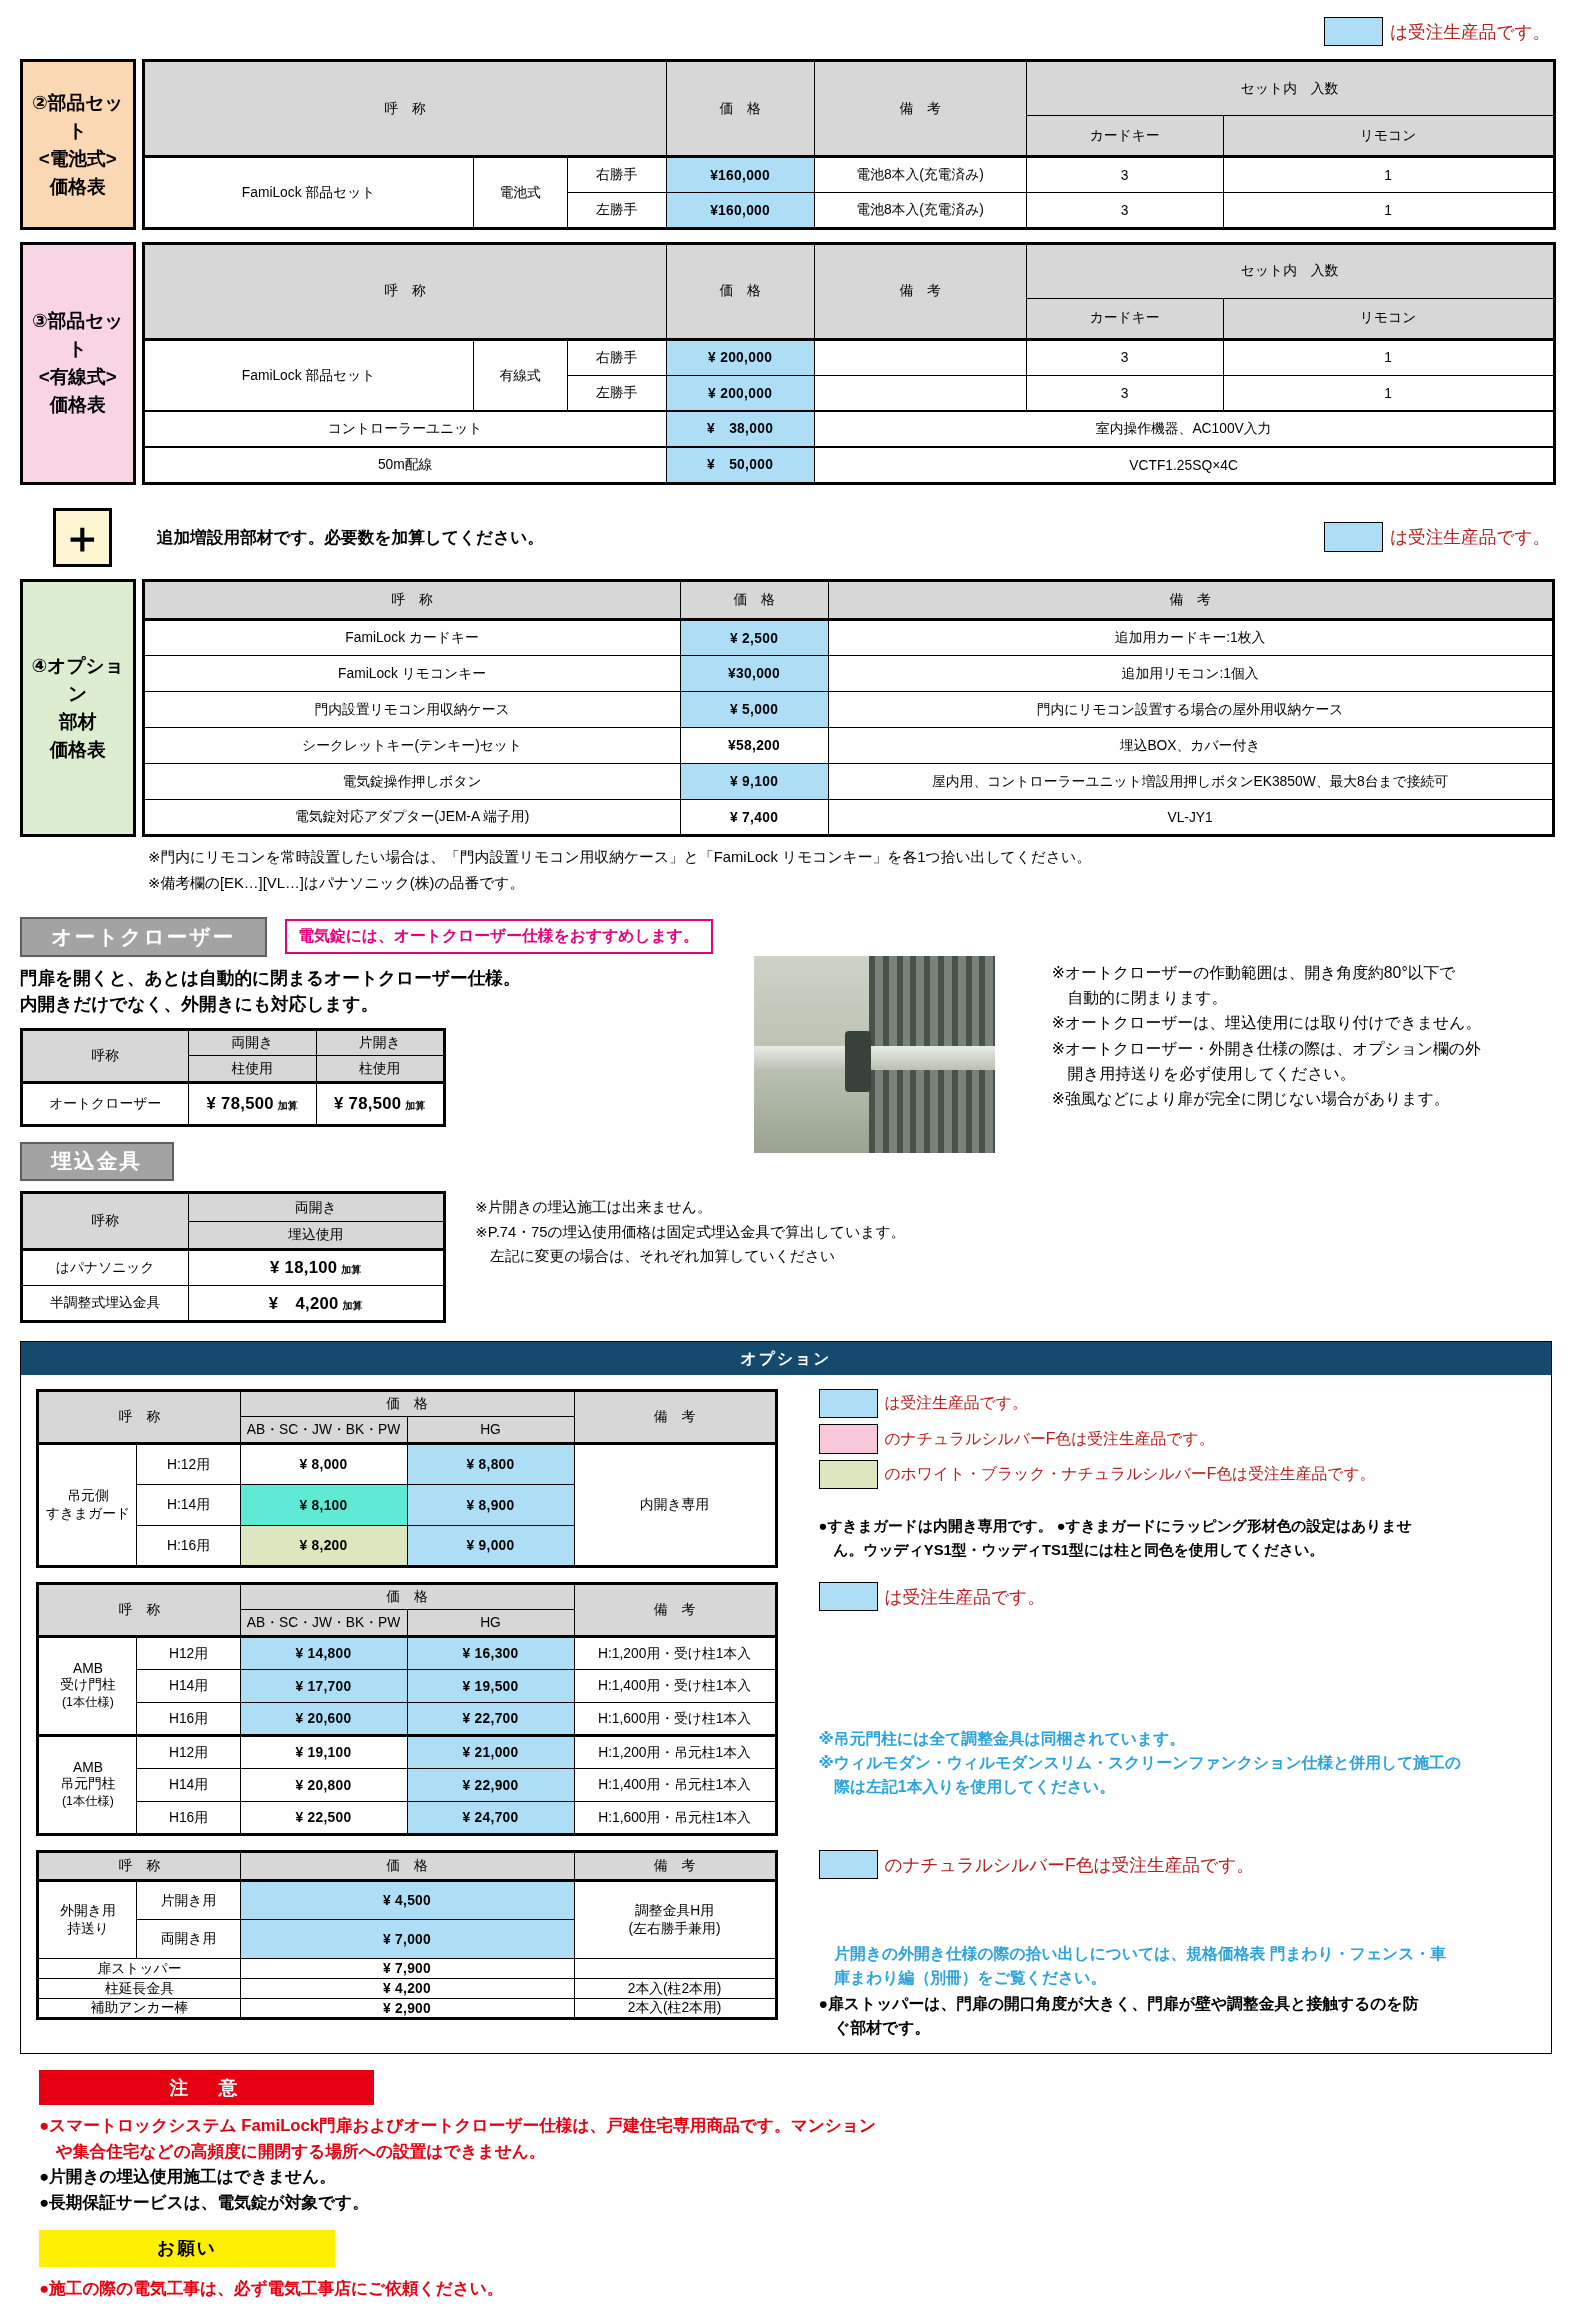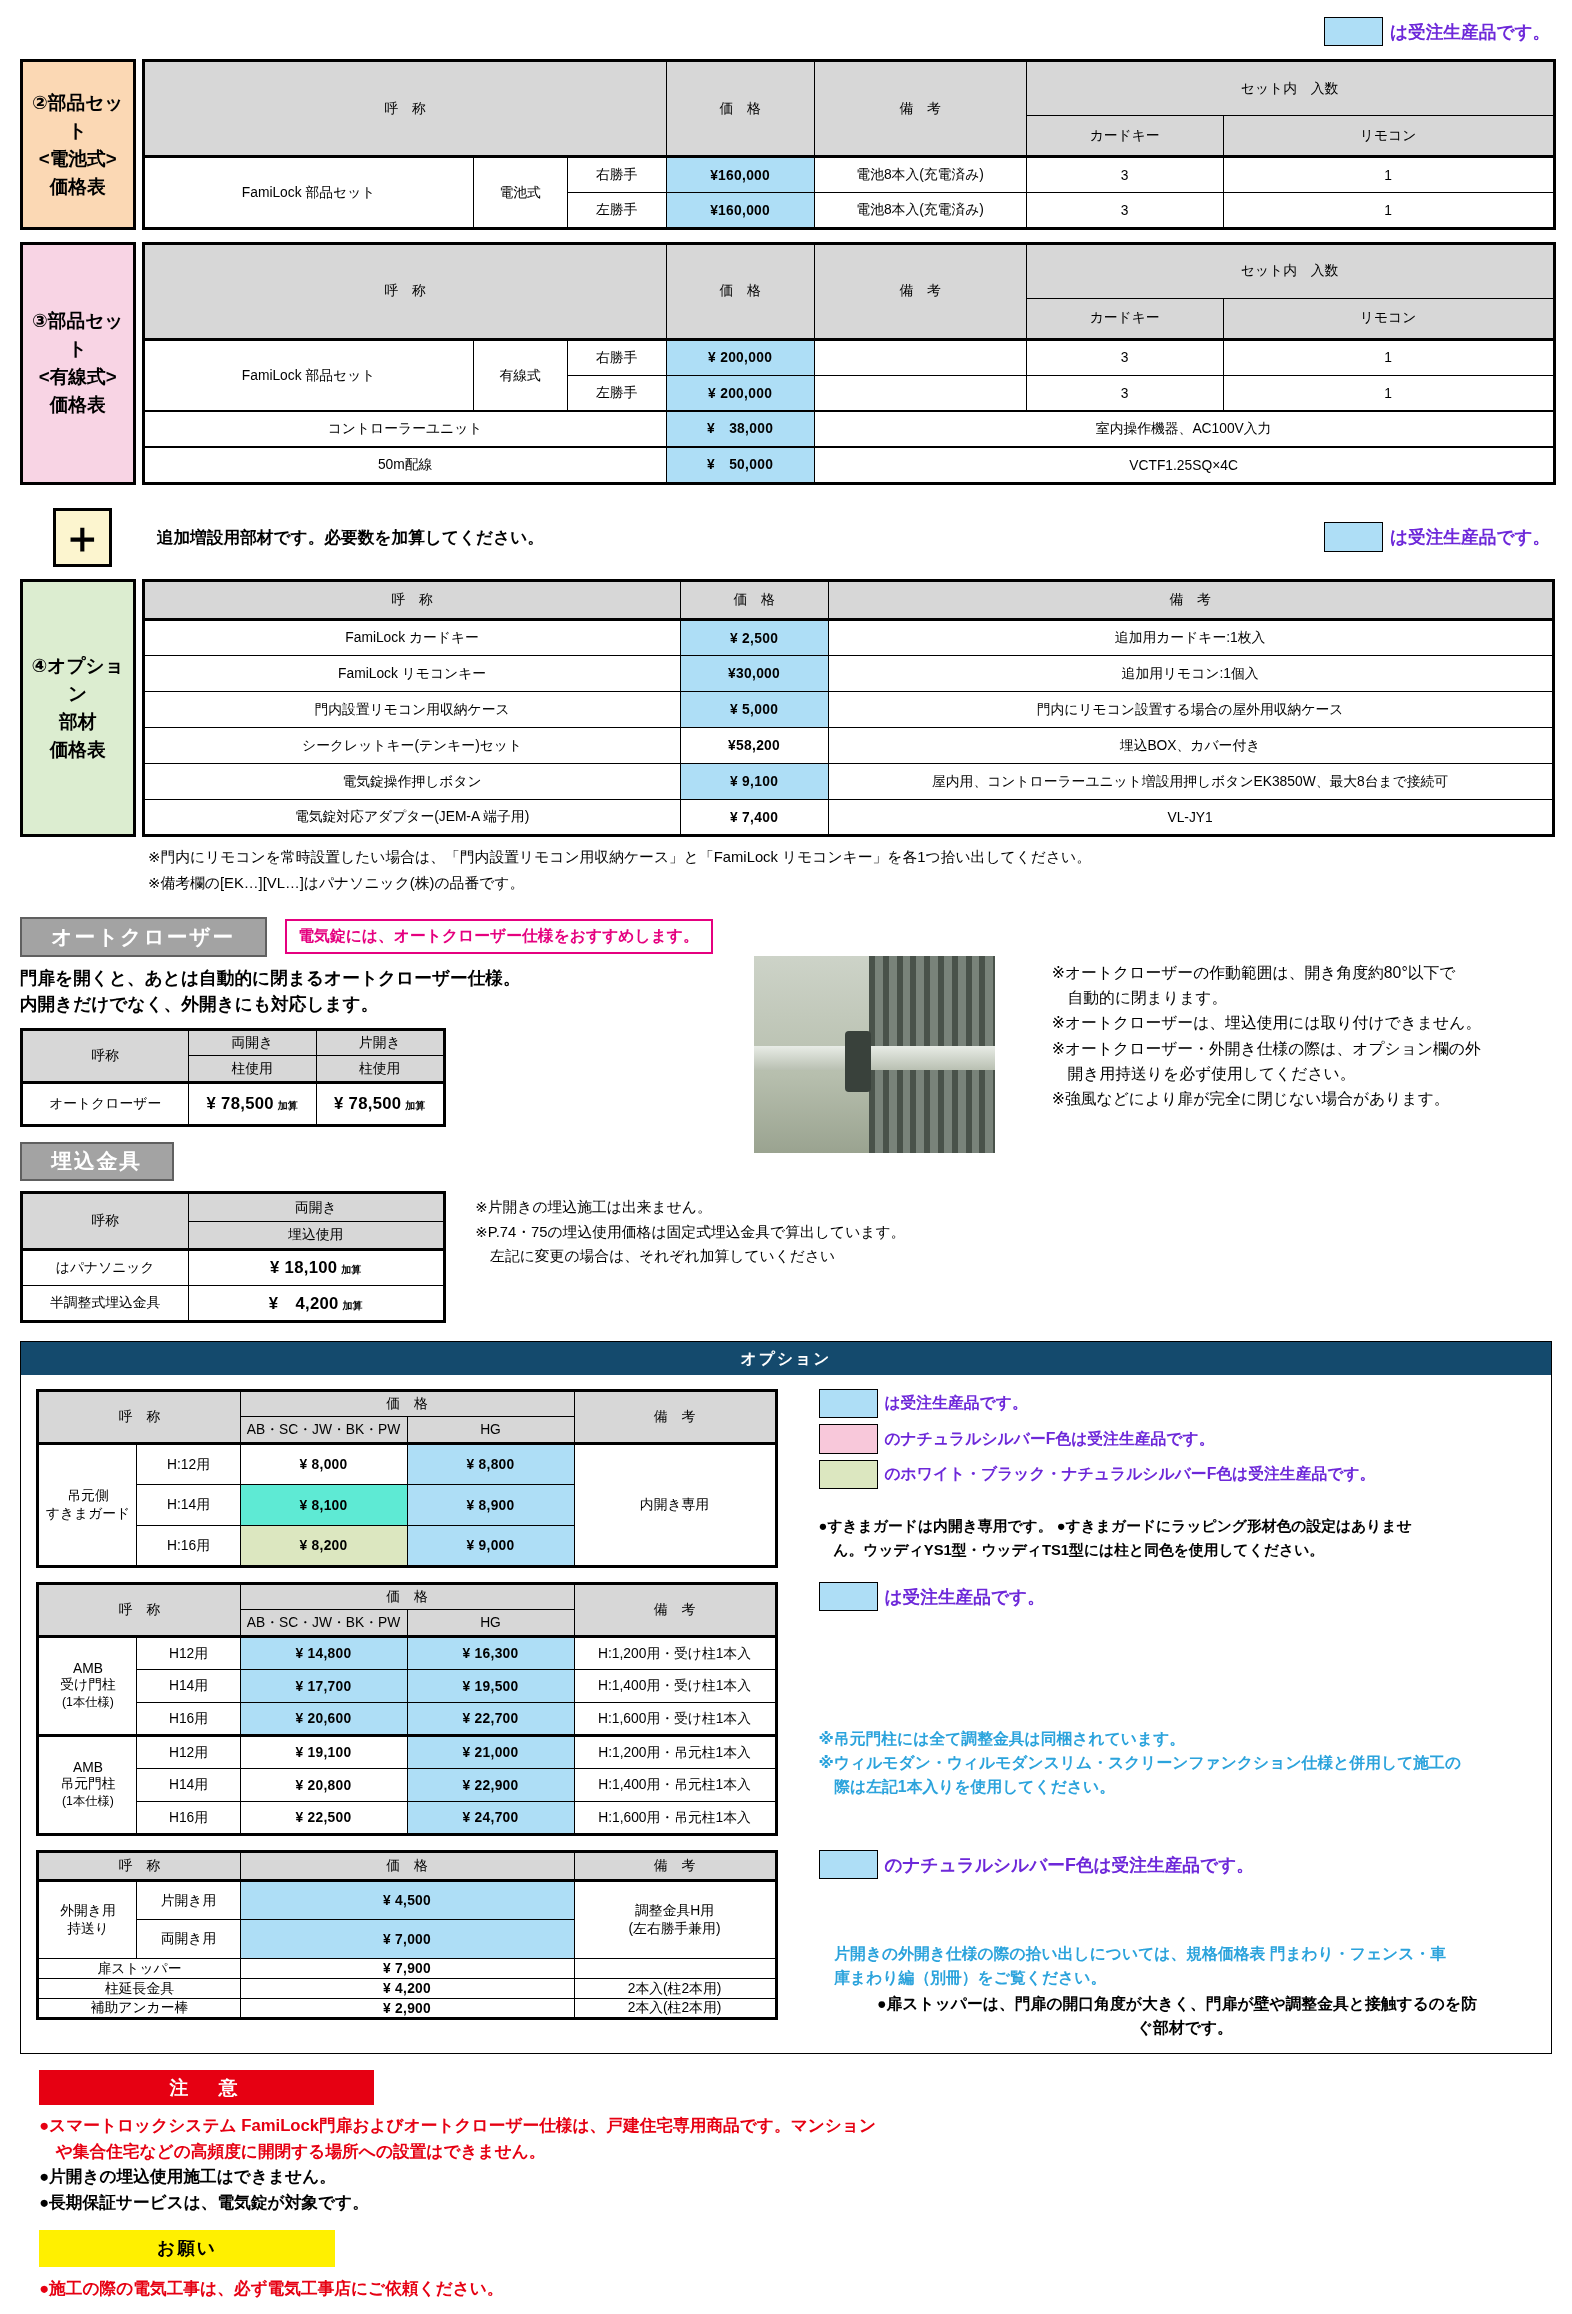--- a/index.html
+++ b/index.html
@@ -3,21 +3,21 @@
 <meta charset="utf-8">
 <style>
   html,body{margin:0;padding:0;background:#fff;}
   .page{position:relative;width:1572px;height:2315px;background:#fff;overflow:hidden;
         font-family:"Liberation Sans","DejaVu Sans",sans-serif;color:#000;}
   .legend{display:flex;align-items:center;gap:6.9px;}
   .sw{width:57px;height:27.6px;border:1px solid #000;display:inline-block;flex-shrink:0;}
   .sw-blue{background:#aedef6;}
   .sw-pink{background:#f8c8da;}
   .sw-green{background:#dce7c0;}
-  .legend-text{color:#6d28d9;font-weight:bold;font-size:17.7px;}
+  .legend-text{color:#b91c1c;font-weight:normal;font-size:17.7px;}
   .toplegend{display:flex;justify-content:flex-end;padding:15.8px 21.7px 0 0;height:31.5px;}
   
   .sec-row{display:flex;align-items:stretch;margin:11.8px 19.7px 0 19.7px;gap:5.9px;}
   .label-box{width:110px;flex-shrink:0;border:3.9px solid #000;display:flex;flex-direction:column;
              justify-content:center;align-items:center;text-align:center;font-weight:bold;
              font-size:18.7px;line-height:1.5;}
   .peach{background:#fbd8b4;}
   .pinkbg{background:#f8d4e4;}
   .greenbg{background:#dcedd0;}
   
@@ -80,21 +80,21 @@
   .opt-box{margin:17.7px 19.7px 0 19.7px;border:1px solid #000;padding-bottom:13.8px;}
   .opt-bar{background:#144a6d;color:#fff;font-weight:bold;font-size:15.8px;text-align:center;
            height:33px;line-height:33px;letter-spacing:2px;}
   .opt-group{display:flex;padding:13.8px 15.8px 0 15.8px;align-items:flex-start;}
   .opt-right{padding-left:41px;flex:1;}
   .opt-legends .legend{margin-bottom:5.9px;}
   .opt-legends .legend-text{font-size:15.8px;}
   .bullets{margin-top:25.6px;font-weight:bold;font-size:14.8px;line-height:1.6;}
   .b-notes{margin-top:116px;}
   .c-notes{margin-top:63px;}
-  .c-black{margin-top:2px;font-weight:bold;font-size:15.8px;line-height:1.5;text-align:center;}
+  .c-black{margin-top:2px;font-weight:bold;font-size:15.8px;line-height:1.5;}
   
   .red-title{background:#e60012;color:#fff;width:335px;height:35px;line-height:35px;text-align:center;
              font-weight:bold;font-size:18.7px;margin:15.8px 0 0 39px;letter-spacing:5.9px;}
   .caution-lines{margin:7.9px 0 0 39px;font-weight:bold;font-size:16.7px;line-height:1.55;}
   .cred{color:#e60012;}
   .yellow-title{background:#fff000;color:#000;width:296px;height:37px;line-height:37px;text-align:center;
                 font-weight:bold;font-size:17.7px;margin:13.8px 0 0 39px;letter-spacing:2px;}
   .req-line{margin:9.9px 0 0 39px;font-weight:bold;font-size:16.7px;color:#e60012;}
 </style>
 </head>

